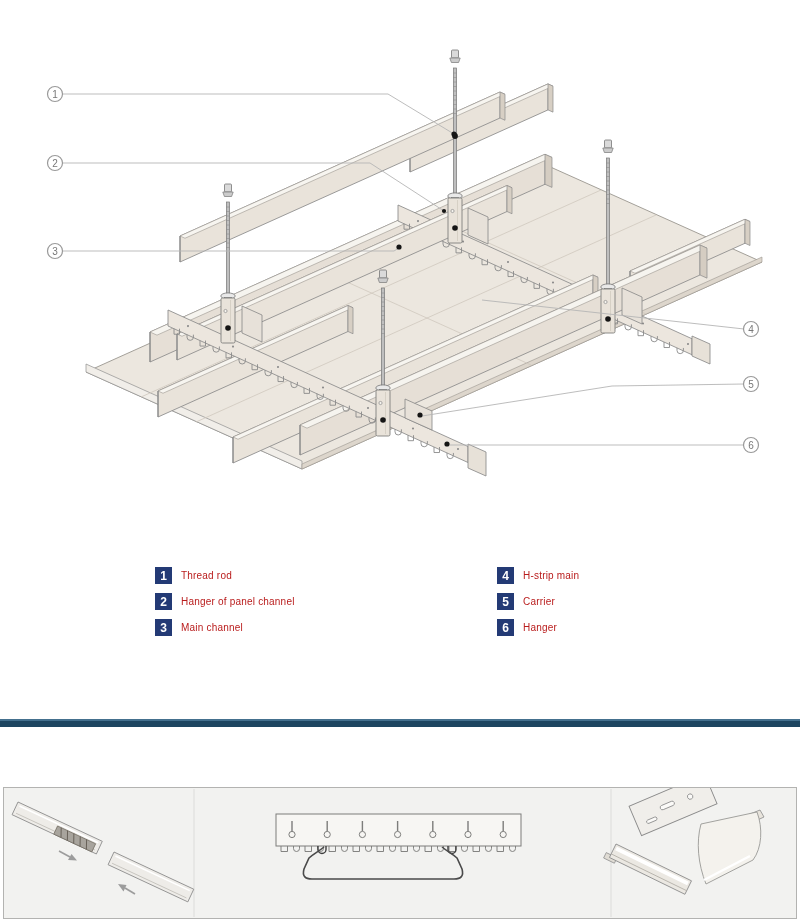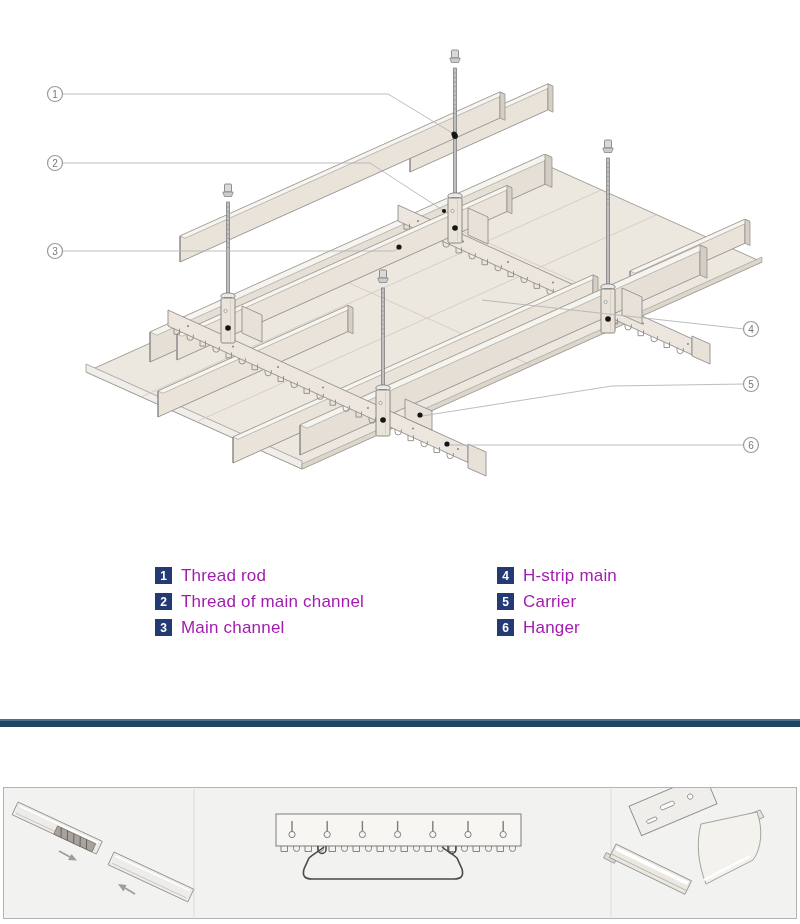--- a/index.html
+++ b/index.html
@@ -7,21 +7,21 @@
          font-family:"Liberation Sans",sans-serif;}
   .stage svg{display:block;}
   #iso{position:absolute;left:0;top:0;}
   .legend-col{position:absolute;display:flex;flex-direction:column;gap:9px;}
   .legend-left{left:155px;top:567px;}
   .legend-right{left:497px;top:567px;}
   .legend-row{display:flex;align-items:center;gap:9px;height:17px;}
   .badge{width:17px;height:17px;background:var(--badge-navy,#233a75);color:#fff;
          font-size:12px;font-weight:bold;display:flex;align-items:center;justify-content:center;
          flex:0 0 17px;}
-  .legend-label{font-size:17px;color:#a21caf;letter-spacing:.2px;white-space:nowrap;}
+  .legend-label{font-size:10px;color:#b91c1c;letter-spacing:.2px;white-space:nowrap;}
   .divider{position:absolute;left:0;top:719px;width:800px;height:8px;
            background:linear-gradient(to bottom,var(--divider-light,#44708e) 0 2px,var(--divider-navy,#1d4560) 2px 100%);}
   .bottom-box{position:absolute;left:3px;top:787px;width:794px;height:132px;
               background:#f2f2f0;border:1px solid #b3b3b1;box-sizing:border-box;}
   text{font-family:"Liberation Sans",sans-serif;}
 </style>
 </head>
 <body>
 
 <div class="stage">
@@ -261,21 +261,21 @@
     </style>
   </svg>
 
   <div class="legend-col legend-left">
     <div class="legend-row">
       <span class="badge">1</span>
       <span class="legend-label">Thread rod</span>
     </div>
     <div class="legend-row">
       <span class="badge">2</span>
-      <span class="legend-label">Thread of main channel</span>
+      <span class="legend-label">Hanger of panel channel</span>
     </div>
     <div class="legend-row">
       <span class="badge">3</span>
       <span class="legend-label">Main channel</span>
     </div>
   </div>
   <div class="legend-col legend-right">
     <div class="legend-row">
       <span class="badge">4</span>
       <span class="legend-label">H-strip main</span>

